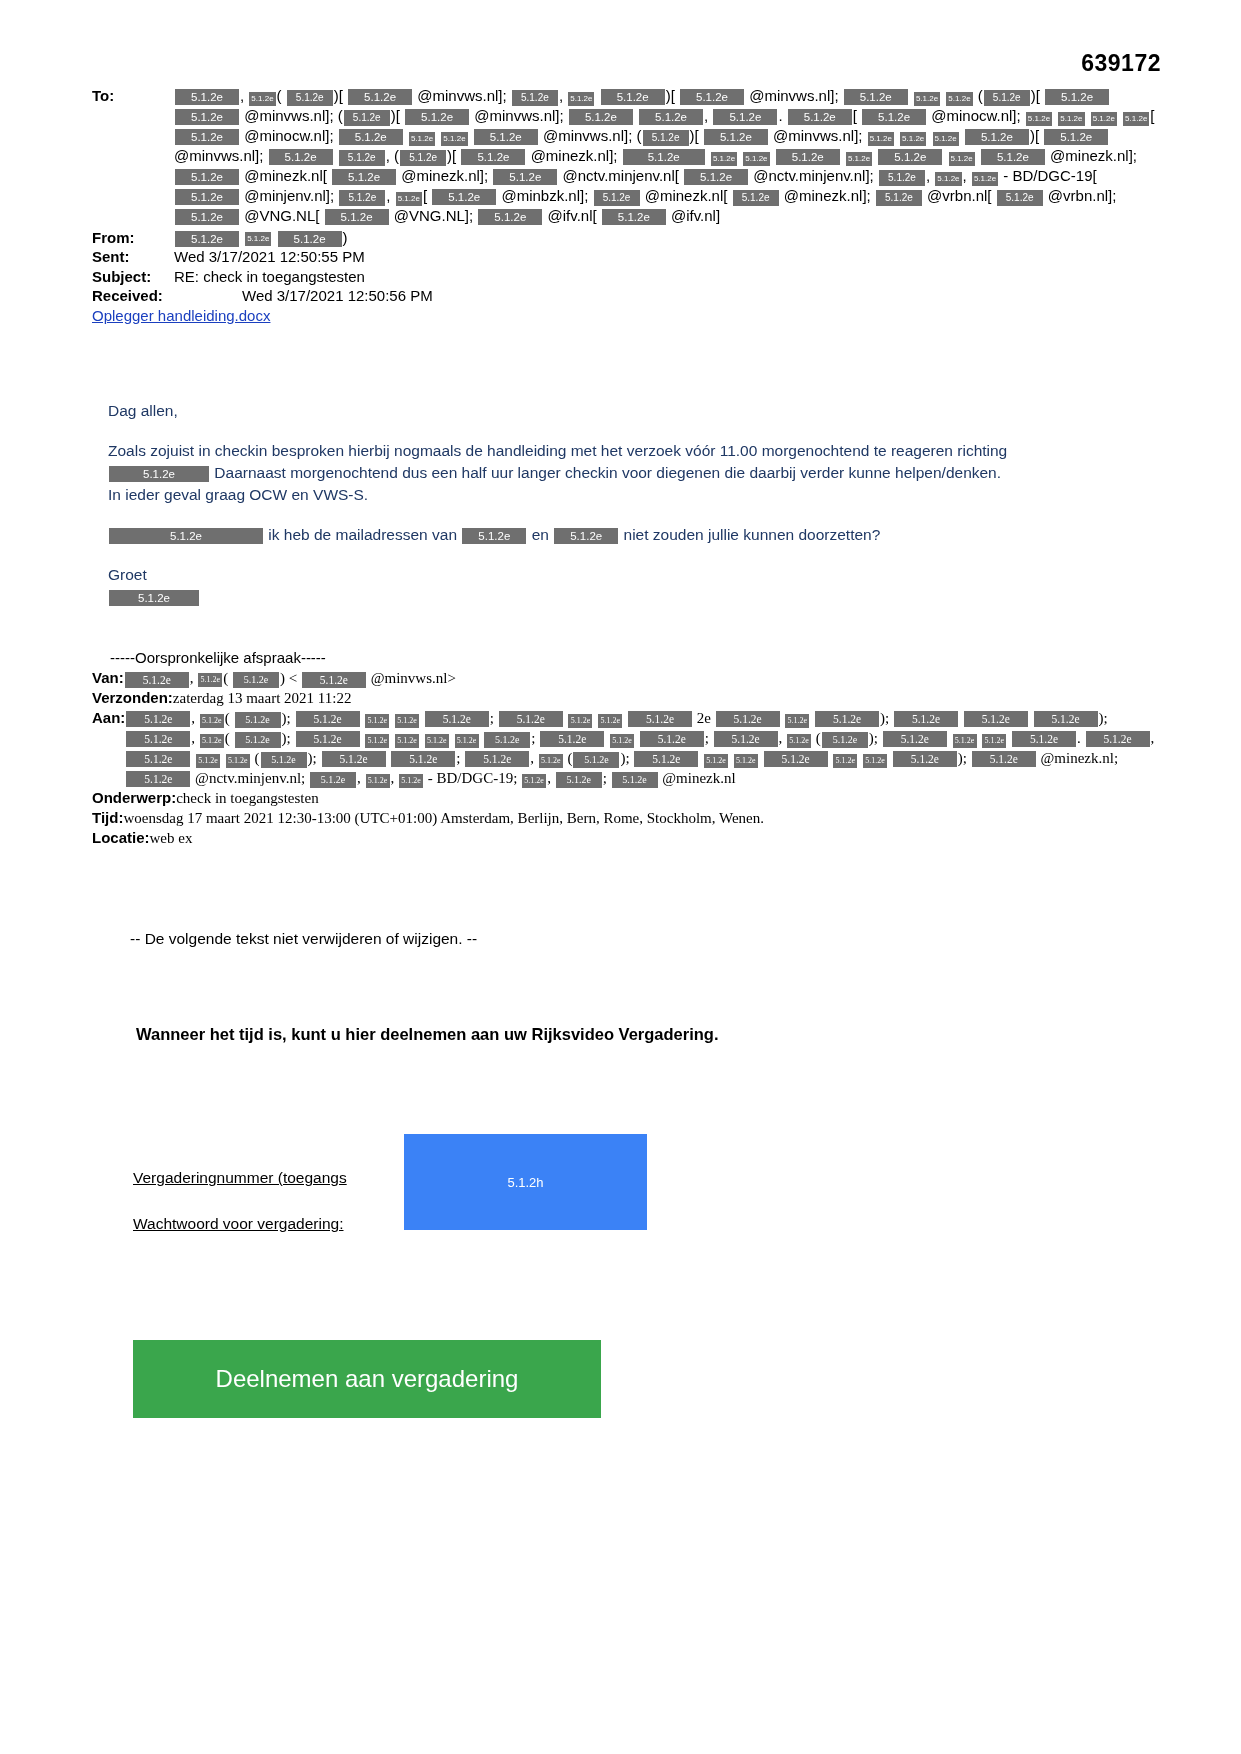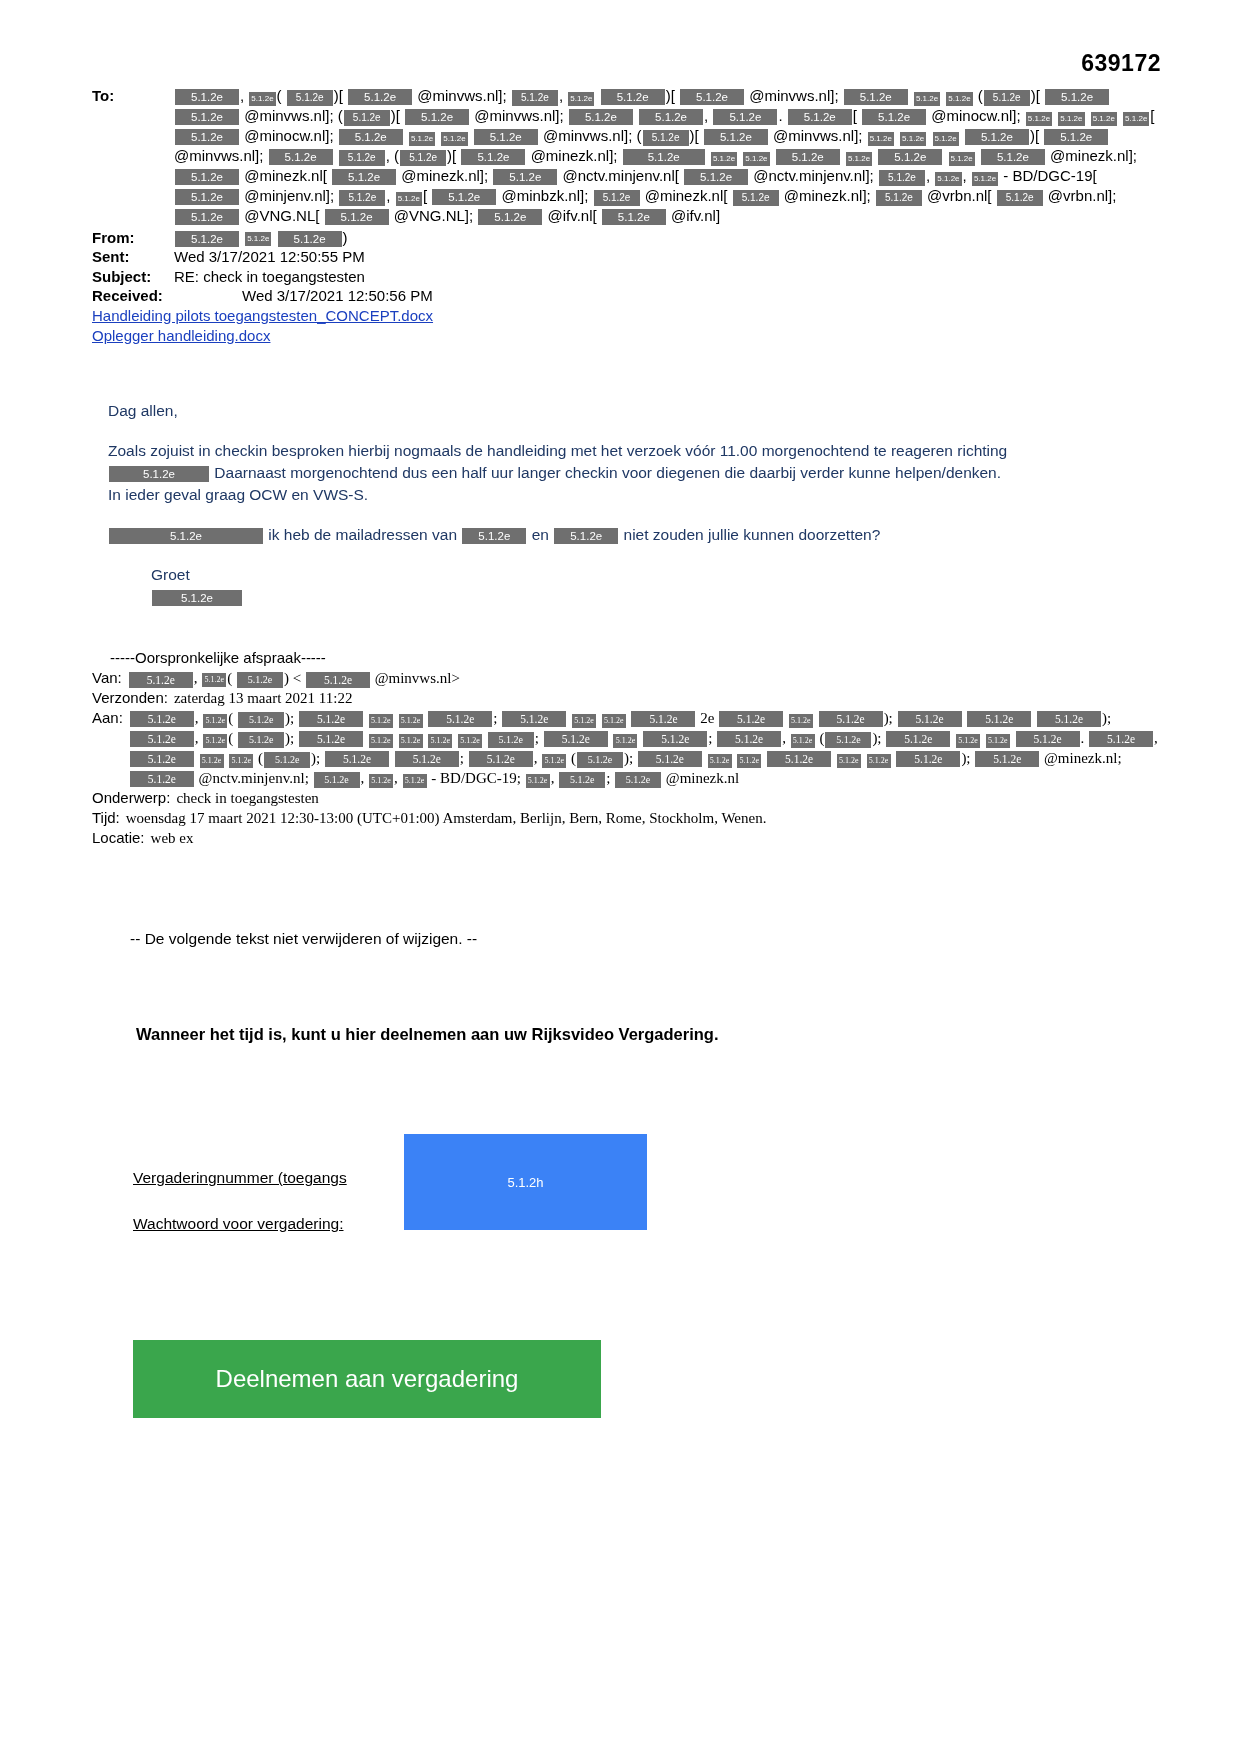--- a/index.html
+++ b/index.html
@@ -112,21 +112,21 @@
     top: 648px;
     width: 1070px;
     font-size: 15px;
     line-height: 20px;
   }
   .orig-sep {
     margin-left: 18px;
     font-size: 15px;
   }
   .orig-row { display: flex; align-items: flex-start; }
-  .orig-label { font-weight: normal; flex: 0 0 auto; padding-right: 6px; }
+  .orig-label { font-weight: bold; flex: 0 0 auto; }
   .orig-val { flex: 1 1 auto; font-family: Liberation Serif, serif; }
 
   
   .notice {
     position: absolute;
     left: 130px;
     top: 930px;
     font-size: 15.5px;
     color: #000000;
   }
@@ -299,21 +299,20 @@
     <div class="hdr-row">
       <div class="hdr-label">Subject:</div>
       <div class="hdr-val">RE: check in toegangstesten</div>
     </div>
 
     <div class="hdr-row">
       <div class="hdr-label">Received:</div>
       <div class="hdr-val" style="padding-left:68px;">Wed 3/17/2021 12:50:56 PM</div>
     </div>
 
-    <a class="attach" href="#">Handleiding pilots toegangstesten_CONCEPT.docx</a>
     <a class="attach" href="#">Oplegger handleiding.docx</a>
   </div>
 
   <div class="body-text">
     <p class="greet">Dag allen,</p>
 
     <p>
       <span>Zoals zojuist in checkin besproken hierbij nogmaals de handleiding met het verzoek vóór 11.00 morgenochtend te reageren richting</span><br>
       <span class="r w5">5.1.2e</span>
       <span>Daarnaast morgenochtend dus een half uur langer checkin voor diegenen die daarbij verder kunne helpen/denken.</span><br>
@@ -322,21 +321,21 @@
 
     <p class="p-indent">
       <span class="r w6" style="min-width:148px;">5.1.2e</span>
       <span>ik heb de mailadressen van</span>
       <span class="r w3">5.1.2e</span>
       <span>en</span>
       <span class="r w3">5.1.2e</span>
       <span>niet zouden jullie kunnen doorzetten?</span>
     </p>
 
-    <p style="margin-bottom:4px;margin-left:43px;">
+    <p style="margin-bottom:4px;">
       <span>Groet</span><br>
       <span class="r w4" style="min-width:84px;">5.1.2e</span>
     </p>
   </div>
 
   <div class="orig">
     <div class="orig-sep">-----Oorspronkelijke afspraak-----</div>
 
     <div class="orig-row">
       <div class="orig-label">Van:</div>

